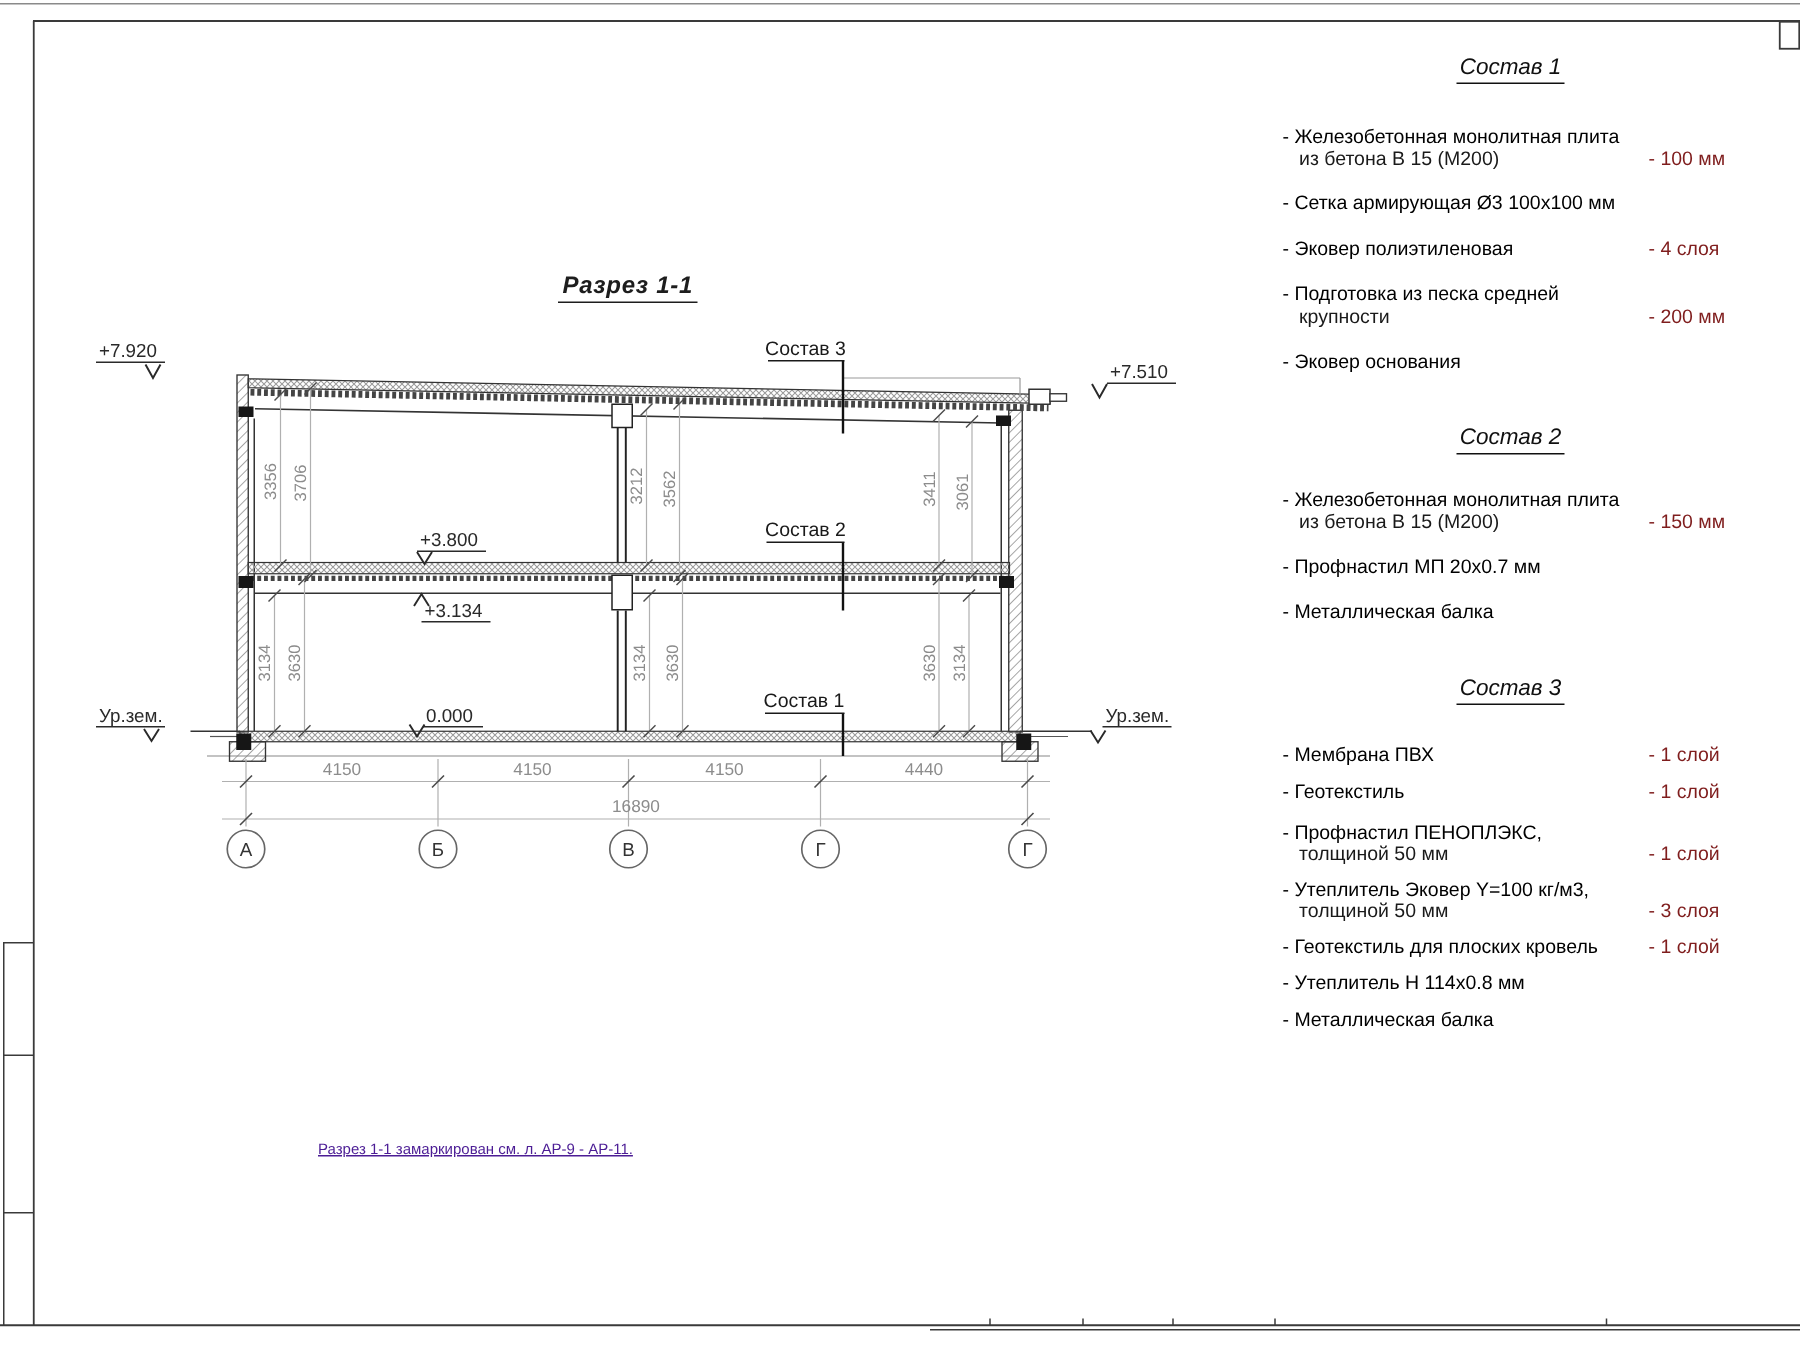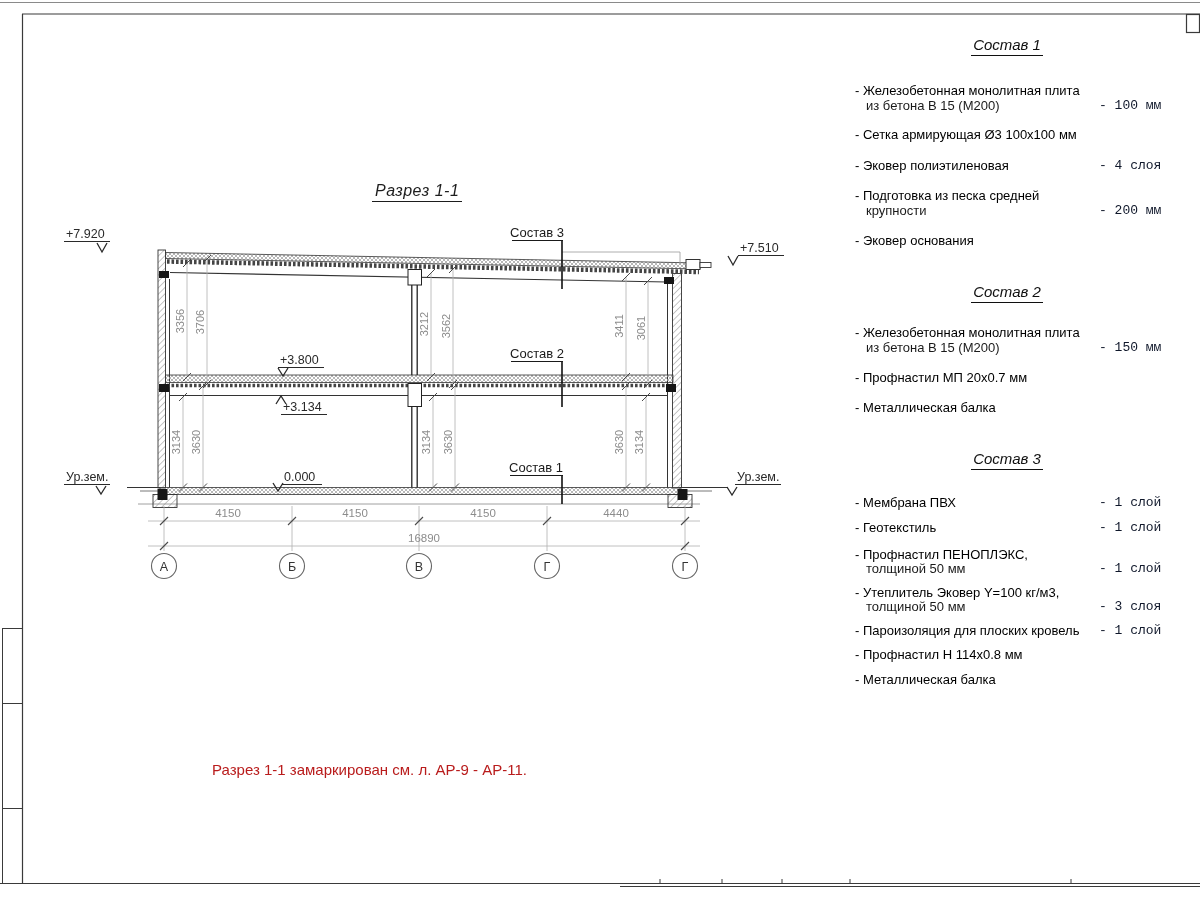--- a/index.html
+++ b/index.html
@@ -2,29 +2,29 @@
 <html><head>
 <meta charset="utf-8">
 <style>
   html,body{margin:0;padding:0;background:#fff;}
   body{width:1200px;height:900px;overflow:hidden;position:relative;
        font-family:"Liberation Sans",sans-serif;-webkit-font-smoothing:antialiased;}
   .page{position:absolute;inset:0;background:#fff;}
   svg{position:absolute;left:0;top:0;}
   svg text{font-family:"Liberation Sans",sans-serif;}
   .dwg-title{position:absolute;left:372px;top:182px;font-size:16px;font-style:italic;
-             color:#1d1d1d;letter-spacing:.5px;}
+             color:#1d1d1d;letter-spacing:.5px;font-weight:bold;}
   .dwg-title span{border-bottom:1.4px solid #1d1d1d;padding:0 3px 2px;}
-  .note{position:absolute;left:212px;top:761px;font-size:15px;color:#b91c1c;}
+  .note{position:absolute;left:212px;top:761px;font-size:10px;color:#4c1d95;text-decoration:underline;}
   .sec-title{position:absolute;left:897px;width:220px;text-align:center;
              font-size:15px;font-style:italic;color:#101010;}
   .sec-title span{border-bottom:1.3px solid #101010;padding:0 2px 2px;}
   .pl{position:absolute;left:855px;font-size:13px;color:#000000;white-space:nowrap;}
   .pl2{position:absolute;left:866px;font-size:13px;color:#1a1a1a;white-space:nowrap;}
-  .pv{position:absolute;left:1099px;font-size:13px;color:#0f172a;white-space:nowrap;font-family:Liberation Mono, monospace;}
+  .pv{position:absolute;left:1099px;font-size:13px;color:#7f1d1d;white-space:nowrap;}
 </style>
 </head>
 <body>
 
 <div class="page">
 
 <svg width="1200" height="900" viewBox="0 0 1200 900">
   <defs>
     <pattern id="xh" width="4" height="4" patternUnits="userSpaceOnUse">
       <path d="M0 0L4 4M4 0L0 4" stroke="#9a9a9a" stroke-width="0.7"></path>
@@ -274,20 +274,20 @@
 <div class="pl" style="top:495px">- Мембрана ПВХ</div>
 <div class="pv" style="top:495px">- 1 слой</div>
 <div class="pl" style="top:520px">- Геотекстиль</div>
 <div class="pv" style="top:520px">- 1 слой</div>
 <div class="pl" style="top:547px">- Профнастил ПЕНОПЛЭКС,</div>
 <div class="pl2" style="top:561px">толщиной 50 мм</div>
 <div class="pv" style="top:561px">- 1 слой</div>
 <div class="pl" style="top:585px">- Утеплитель Эковер Y=100 кг/м3,</div>
 <div class="pl2" style="top:599px">толщиной 50 мм</div>
 <div class="pv" style="top:599px">- 3 слоя</div>
-<div class="pl" style="top:623px">- Пароизоляция для плоских кровель</div>
+<div class="pl" style="top:623px">- Геотекстиль для плоских кровель</div>
 <div class="pv" style="top:623px">- 1 слой</div>
-<div class="pl" style="top:647px">- Профнастил Н 114х0.8 мм</div>
+<div class="pl" style="top:647px">- Утеплитель Н 114х0.8 мм</div>
 <div class="pl" style="top:672px">- Металлическая балка</div>
 
 <div class="note">Разрез 1-1 замаркирован см. л. АР-9 - АР-11.</div>
 
 </div>
 
 </body></html>

